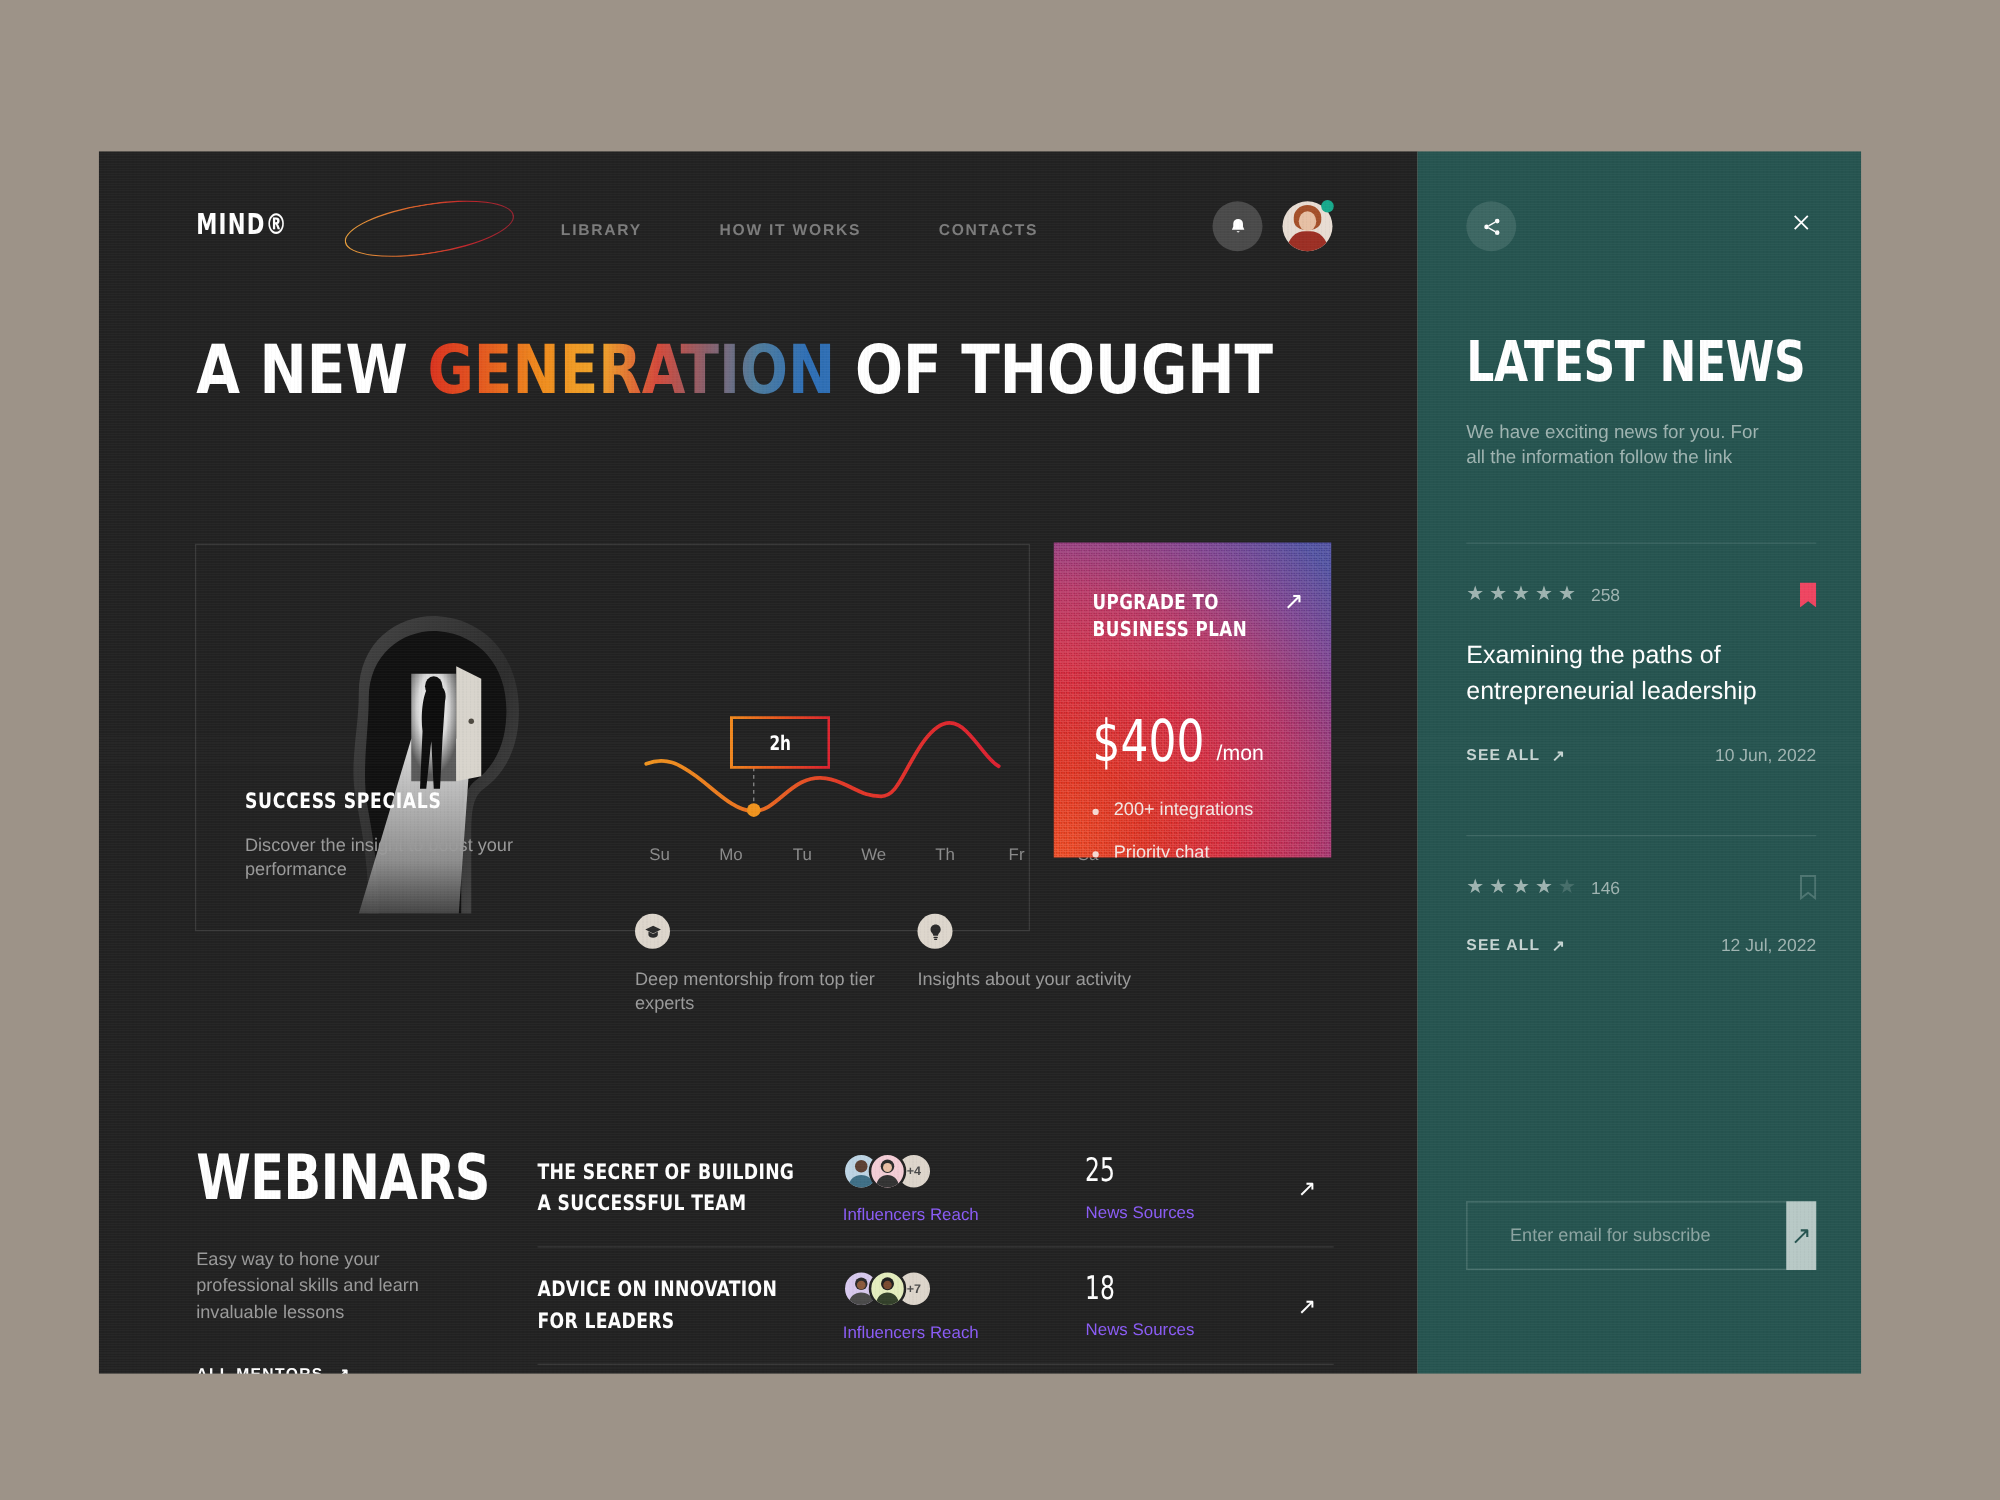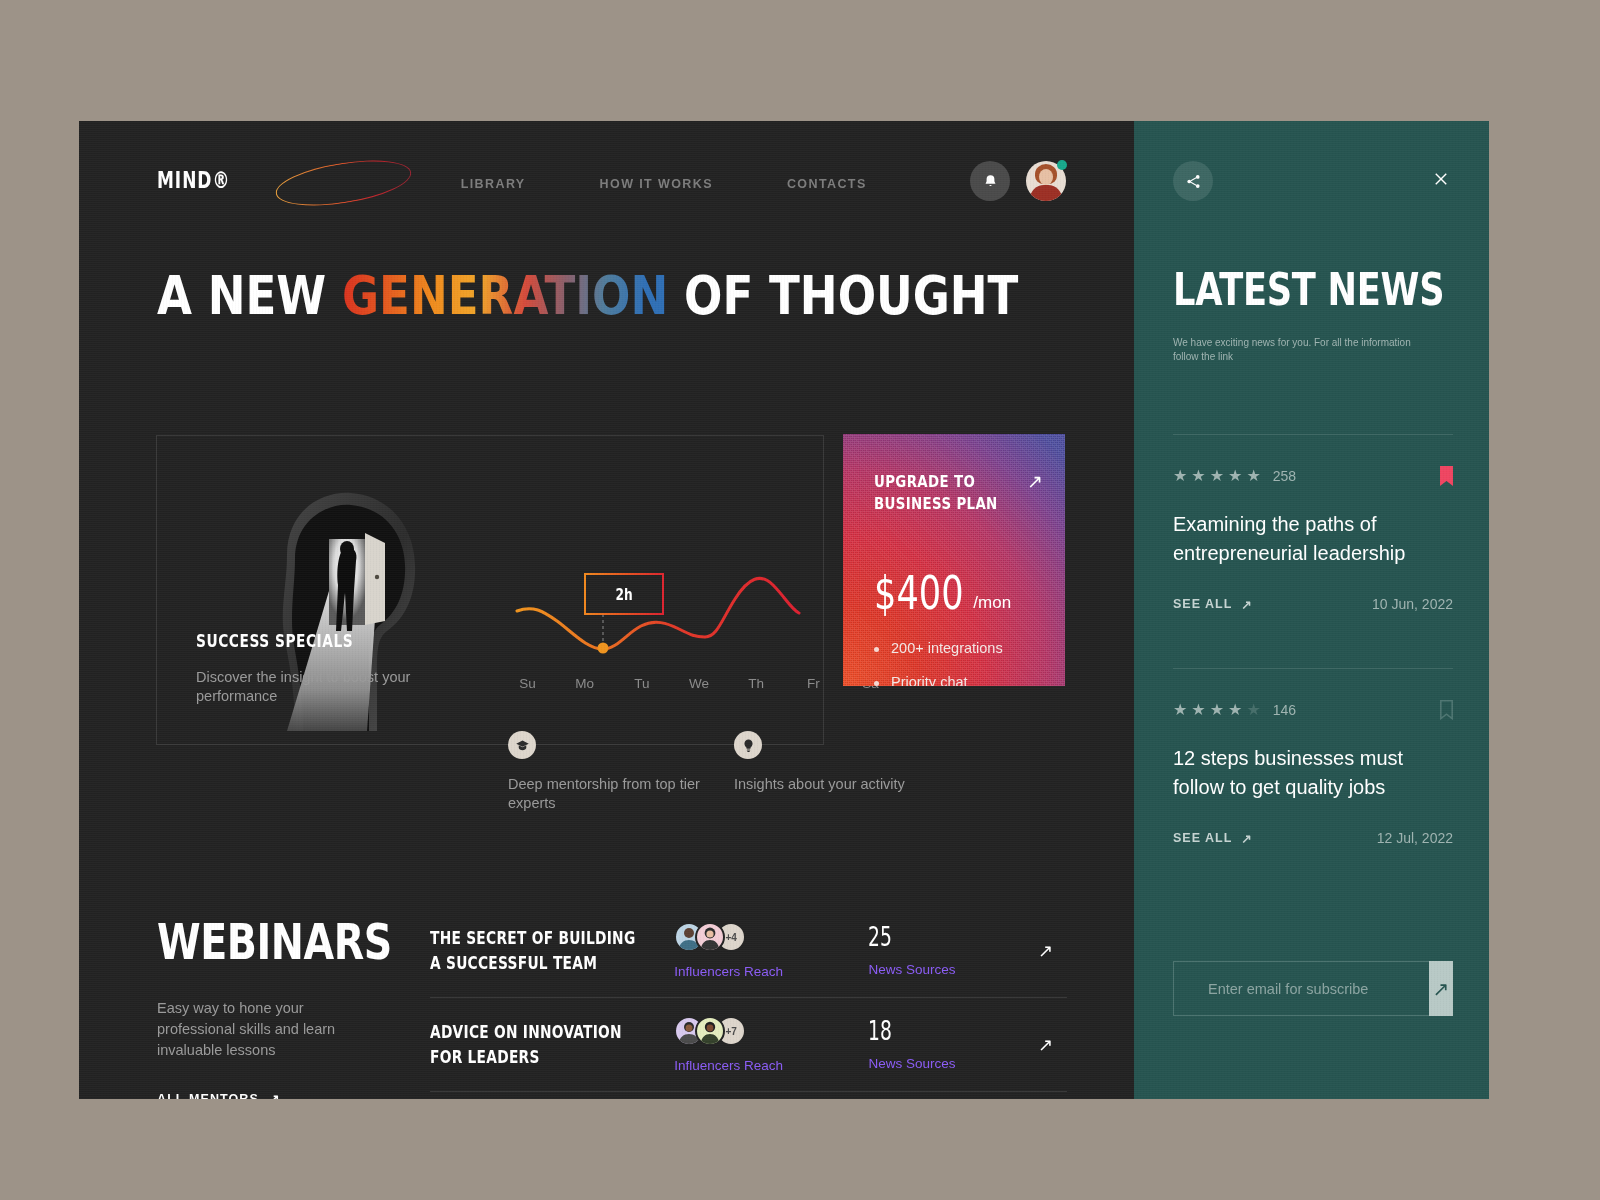--- a/index.html
+++ b/index.html
@@ -67,21 +67,21 @@
     transform: scaleX(.82);
     transform-origin: left center;
     white-space: nowrap;
   }
   .nav {
     position: absolute;
     left: 218px;
     top: 50px;
     display: flex;
     align-items: center;
-    gap: 12px;
+    gap: 0;
   }
   .nav-item {
     position: relative;
     font-size: 12.5px;
     font-weight: 700;
     letter-spacing: 1.4px;
     color: #7c7c7c;
     white-space: nowrap;
     padding: 6px 0;
     cursor: pointer;
@@ -506,21 +506,21 @@
     line-height: 1;
     color: #ffffff;
     letter-spacing: -.3px;
     transform: scaleX(.87);
     transform-origin: left center;
   }
   .news-sub {
     position: absolute;
     left: 39px; top: 215px;
     width: 240px;
-    font-size: 10px;
+    font-size: 15px;
     line-height: 1.35;
     color: #9fb4b1;
   }
   .news-list {
     position: absolute;
     left: 39px;
     top: 313px;
     width: 280px;
   }
   .news-item {
@@ -883,21 +883,20 @@
             <span class="star">★</span>
             <span class="star off">★</span>
           </div>
           <div class="rating-count">146</div>
           <div class="bookmark">
             <svg width="13" height="20" viewBox="0 0 13 20">
               <path d="M0.8 0.8 H12.2 V18.6 L6.5 14.2 L0.8 18.6 Z" fill="none" stroke="#4d7571" stroke-width="1.6"></path>
             </svg>
           </div>
         </div>
-        <div class="news-headline">12 steps businesses must follow to get quality jobs</div>
         <div class="news-foot">
           <div class="see-all">
             <span>SEE ALL</span>
             <span>↗</span>
           </div>
           <div class="news-date">12 Jul, 2022</div>
         </div>
       </div>
 
     </div>

